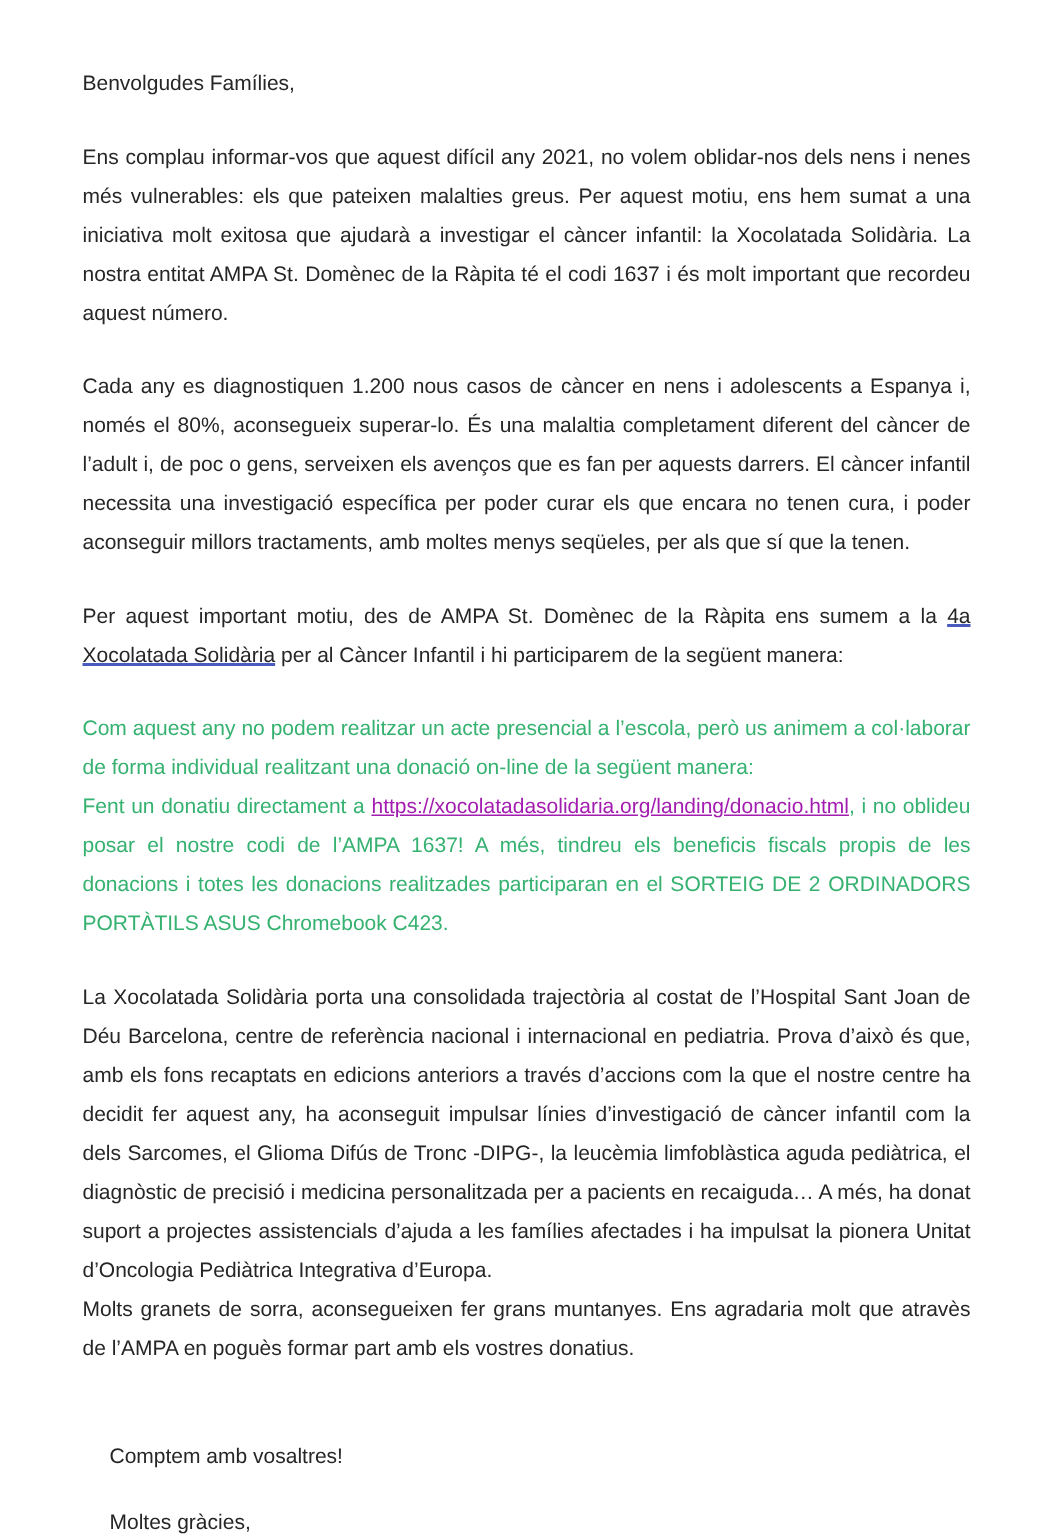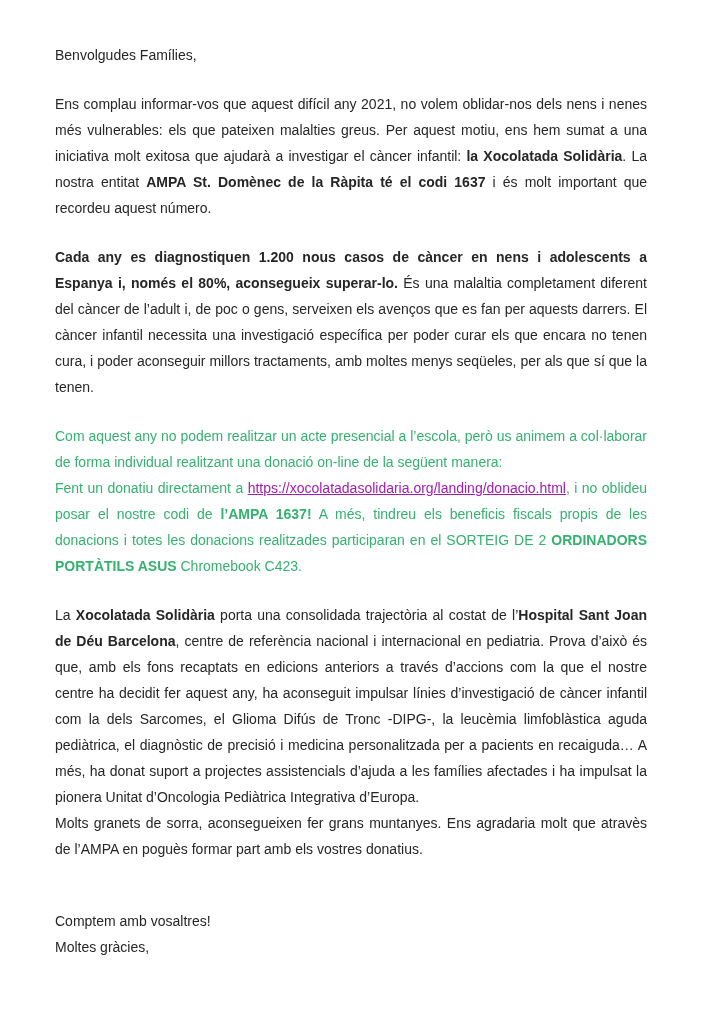--- a/index.html
+++ b/index.html
@@ -10,24 +10,24 @@
     box-sizing: border-box;
     margin: 0 auto;
     padding: 42px 54px 0 55px;
     background: #ffffff;
     color: #262626;
     font-family: "Liberation Sans", "DejaVu Sans", sans-serif;
     font-size: 14px;
     line-height: 26px;
     overflow: hidden;
   }
-  .line  { margin: 0; }
+  .line  { margin: 18px; }
   .para  { margin: 0 0 23px 0; text-align: justify; }
   .greeting { margin: 0 0 23px 0; }
-  .b { font-weight: bold; }
+  .b { font-weight: normal; }
   .u {
     text-decoration: underline;
     text-decoration-color: #4b5abe;
     text-decoration-thickness: 1.5px;
   }
   a.link {
     color: #a21caf;
     text-decoration: underline;
     cursor: pointer;
     word-break: break-all;
@@ -38,20 +38,21 @@
 <body>
 
 <div class="page">
 
   <p class="greeting">Benvolgudes Famílies,</p>
 
   <p class="para"><span>Ens complau informar-vos que aquest difícil any 2021, no volem oblidar-nos dels nens i nenes més vulnerables: els que pateixen malalties greus. Per aquest motiu, ens hem sumat a una iniciativa molt exitosa que ajudarà a investigar el càncer infantil: </span><span class="b">la Xocolatada Solidària</span><span>. La nostra entitat </span><span class="b">AMPA St. Domènec de la Ràpita té el codi 1637</span><span> i és molt important que recordeu aquest número.</span></p>
 
   <p class="para"><span class="b">Cada any es diagnostiquen 1.200 nous casos de càncer en nens i adolescents a Espanya i, només el 80%, aconsegueix superar-lo. </span><span>És una malaltia completament diferent del càncer de l’adult i, de poc o gens, serveixen els avenços que es fan per aquests darrers. El càncer infantil necessita una investigació específica per poder curar els que encara no tenen cura, i poder aconseguir millors tractaments, amb moltes menys seqüeles, per als que sí que la tenen.</span></p>
 
+  <p class="para"><span>Per aquest important motiu, des de </span><span class="b">AMPA St. Domènec de la Ràpita</span><span> ens sumem a la </span><span class="b u">4a Xocolatada Solidària</span><span> per al Càncer Infantil i hi participarem de la següent manera:</span></p>
 
   <p class="para"><span style="color: rgb(53, 177, 112);">Com aquest any no podem realitzar un acte presencial a l’escola, però us animem a col·laborar de forma individual realitzant una donació on-line de la següent manera:</span><br><span style="color: rgb(53, 177, 112);">Fent un donatiu directament a </span><a class="link" href="#">https://xocolatadasolidaria.org/landing/donacio.html</a><span style="color: rgb(53, 177, 112);">, i no oblideu posar el nostre codi de </span><span class="b" style="color: rgb(53, 177, 112);">l’AMPA 1637!</span><span style="color: rgb(53, 177, 112);"> A més, tindreu els beneficis fiscals propis de les donacions i totes les donacions realitzades participaran en el SORTEIG DE 2 </span><span class="b" style="color: rgb(53, 177, 112);">ORDINADORS PORTÀTILS ASUS</span><span style="color: rgb(53, 177, 112);"> Chromebook C423.</span></p>
 
   <p class="para"><span>La </span><span class="b">Xocolatada Solidària</span><span> porta una consolidada trajectòria al costat de l’</span><span class="b">Hospital Sant Joan de Déu Barcelona</span><span>, centre de referència nacional i internacional en pediatria. Prova d’això és que, amb els fons recaptats en edicions anteriors a través d’accions com la que el nostre centre ha decidit fer aquest any, ha aconseguit impulsar línies d’investigació de càncer infantil com la dels Sarcomes, el Glioma Difús de Tronc -DIPG-, la leucèmia limfoblàstica aguda pediàtrica, el diagnòstic de precisió i medicina personalitzada per a pacients en recaiguda… A més, ha donat suport a projectes assistencials d’ajuda a les famílies afectades i ha impulsat la pionera Unitat d’Oncologia Pediàtrica Integrativa d’Europa.</span><br><span>Molts granets de sorra, aconsegueixen fer grans muntanyes. Ens agradaria molt que atravès de l’AMPA  en poguès formar part amb els vostres donatius.</span></p>
 
   <p class="line closing-gap">Comptem amb vosaltres!</p>
   <p class="line">Moltes gràcies,</p>
 
 </div>
 

